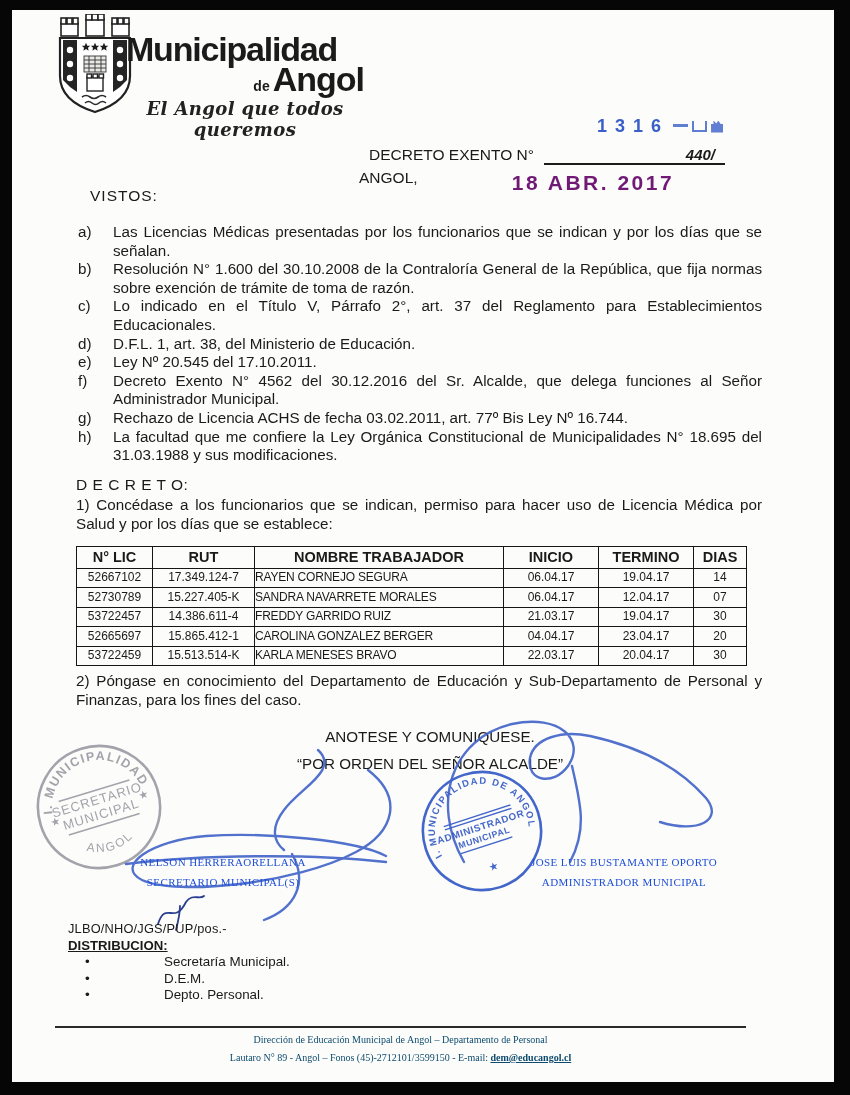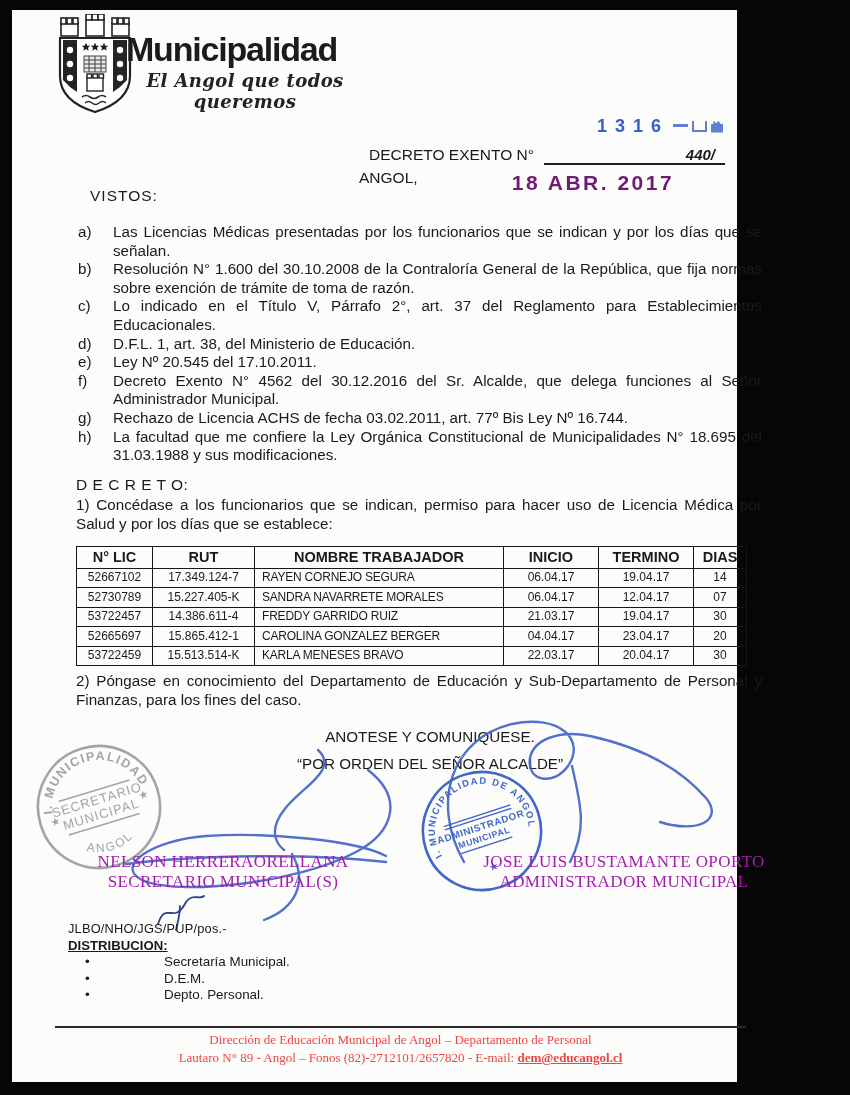--- a/index.html
+++ b/index.html
@@ -1,18 +1,18 @@
 <!DOCTYPE html>
 <html><head>
 <meta charset="utf-8">
 <style>
   html,body{margin:0;padding:0;background:#060606;width:850px;height:1095px;overflow:hidden;
     font-family:"Liberation Sans",sans-serif;color:#1a1a1a;}
   .abs{position:absolute;}
-  .page{position:absolute;left:12px;top:10px;width:725px;height:1072px;background:#fcfcfa;}
+  .page{position:absolute;left:12px;top:10px;width:822px;height:1072px;background:#fcfcfa;}
 
   
   .crest{left:44px;top:4px;}
   .logo-text{left:114px;top:22px;width:238px;}
   .org-name{font-size:34px;font-weight:800;letter-spacing:-1.2px;line-height:1.05;color:#1b1b1b;}
   .org-sub{display:flex;justify-content:flex-end;align-items:baseline;margin-top:-6px;}
   .org-sub .de{font-size:14px;font-weight:800;margin-right:3px;}
   .org-sub .angol{font-size:34px;font-weight:800;letter-spacing:-1px;line-height:1;}
   .slogan{font-family:"DejaVu Serif",serif;font-style:italic;font-weight:700;font-size:18px;
     letter-spacing:.4px;text-align:center;margin-top:2px;color:#222;}
@@ -40,48 +40,48 @@
 
   .decreto-title{left:64px;top:466px;font-size:15.5px;letter-spacing:.5px;}
   .para{left:64px;top:486px;width:686px;font-size:15.2px;line-height:18.6px;text-align:justify;}
   .para2{top:662px;}
 
   
   table.lic{position:absolute;left:64px;top:536px;width:670px;border-collapse:collapse;table-layout:fixed;}
   table.lic th,table.lic td{border:1.6px solid #161616;overflow:hidden;white-space:nowrap;line-height:15.5px;margin-left:40px;}
   table.lic th{font-size:14.5px;font-weight:700;text-align:center;padding:2.5px 0;}
   table.lic td{font-size:12px;text-align:center;padding:1.5px 4px;}
-  table.lic td.name{text-align:left;padding-left:7px;letter-spacing:-.2px;}
+  table.lic td.name{text-align:left;padding-left:0;letter-spacing:-.2px;}
 
   
   .closing{left:160px;top:718px;width:516px;text-align:center;font-size:15.2px;}
   .closing .l2{margin-top:10px;}
 
   
   .stamp-left{left:20px;top:730px;transform:rotate(-17deg);opacity:.8;}
   .stamp-right{left:405px;top:756px;transform:rotate(-18deg);opacity:.95;}
   .sig{pointer-events:none;}
   .sig-left{left:44px;top:726px;}
   .sig-right{left:408px;top:700px;}
-  .names{width:330px;text-align:center;font-family:"Liberation Serif",serif;font-size:17px;
-    letter-spacing:.4px;line-height:20px;color:#a21caf;}
+  .names{width:330px;text-align:center;font-family:"Liberation Serif",serif;font-size:11px;
+    letter-spacing:.4px;line-height:20px;color:#1d4ed8;}
   .names-left{left:46px;top:842px;}
   .names-right{left:447px;top:842px;}
 
   
   .dist{left:56px;top:901px;font-size:12.8px;line-height:14.5px;margin-top:11px;}
   .dist .initials{letter-spacing:.2px;}
   .dist .dist-title{font-weight:700;text-decoration:underline;font-size:13.2px;margin-top:2px;}
   .dist-item{display:flex;padding-left:17px;margin-top:2px;font-size:13.4px;}
   .dist-item .bullet{width:79px;}
   .pen-mark{left:138px;top:882px;}
 
   
   .footer{left:43px;top:1016px;width:691px;border-top:2px solid #2a2a2a;text-align:center;
-    font-family:"Liberation Serif",serif;font-size:13px;line-height:18px;padding-top:3px;color:#ef4444;}
+    font-family:"Liberation Serif",serif;font-size:10px;line-height:18px;padding-top:3px;color:#0c4a6e;}
   .footer .email{font-weight:700;text-decoration:underline;}
 </style>
 </head>
 <body>
 
 <div class="page">
 
   <svg class="abs crest" width="78" height="102" viewBox="0 0 78 102">
     <g stroke="#222" stroke-width="1.6" fill="#fff">
       <rect x="5" y="9" width="17" height="13"></rect>
@@ -124,20 +124,24 @@
         <rect x="43" y="60" width="4.5" height="4"></rect>
     </g>
     <g stroke="#2a2a2a" stroke-width="1.6" fill="none">
       <path d="M 26 83 q 4 -3 8 0 q 4 3 8 0 q 4 -3 8 0"></path>
       <path d="M 29 89 q 3.5 -3 7 0 q 3.5 3 7 0 q 3.5 -3 7 0"></path>
     </g>
   </svg>
 
   <div class="abs logo-text">
     <div class="org-name">Municipalidad</div>
+    <div class="org-sub">
+      <span class="de">de</span>
+      <span class="angol">Angol</span>
+    </div>
     <div class="slogan">El Angol que todos queremos</div>
   </div>
 
   <div class="abs folio">
     <span>1316</span>
     <span class="smudge sm1"></span>
     <span class="smudge sm2"></span>
     <span class="smudge sm3"></span>
   </div>
 
@@ -338,17 +342,17 @@
       </div>
     <div class="dist-item">
         <span class="bullet">•</span>
         <span>Depto. Personal.</span>
       </div>
   </div>
 
   <div class="abs footer">
     <div>Dirección de Educación Municipal de Angol – Departamento de Personal</div>
     <div>
-      <span>Lautaro  N°  89 - Angol – Fonos (82)-2712101/2657820 - E-mail: </span><span class="email">dem@educangol.cl</span>
+      <span>Lautaro  N°  89 - Angol – Fonos (45)-2712101/3599150 - E-mail: </span><span class="email">dem@educangol.cl</span>
     </div>
   </div>
 
 </div>
 
 </body></html>

